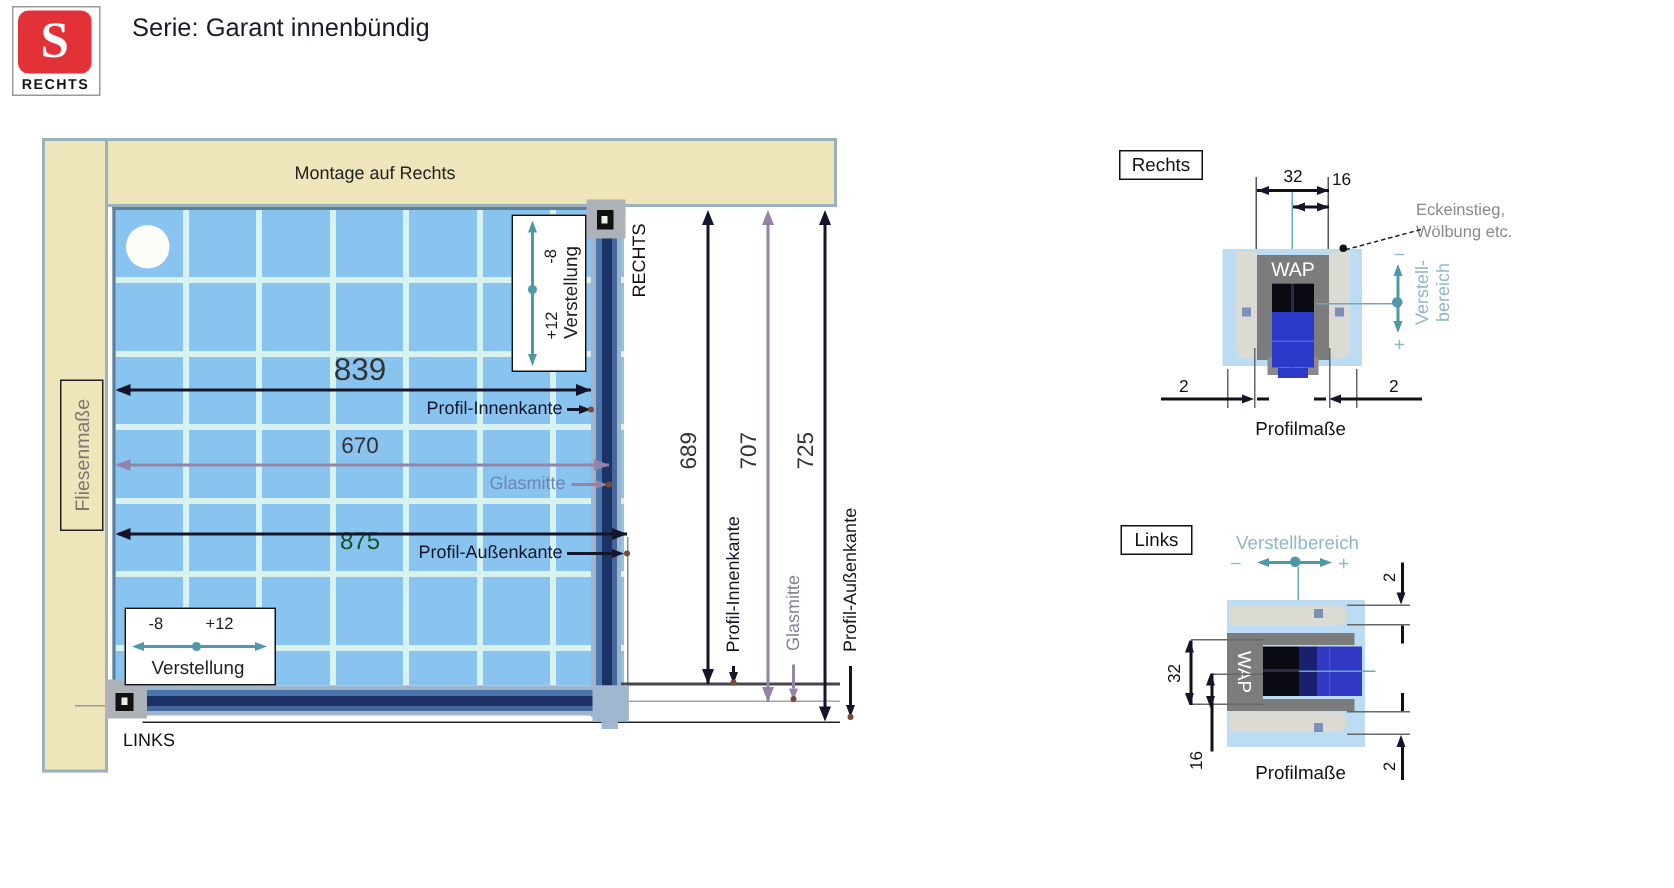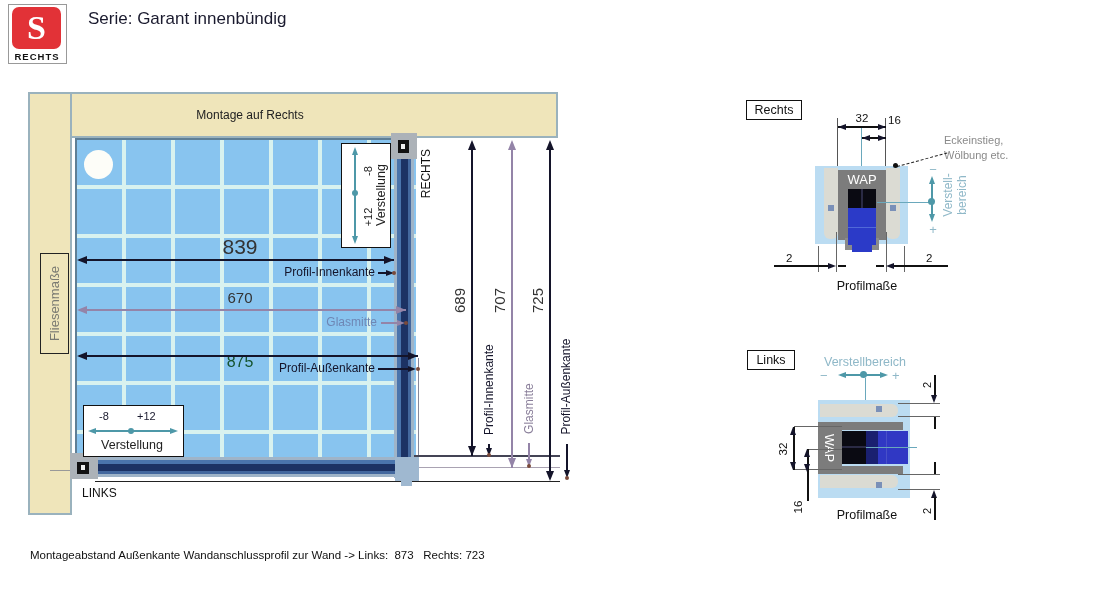--- a/index.html
+++ b/index.html
@@ -301,15 +301,14 @@
   <div class="abs" style="left:898px;top:489px;width:42px;height:1px;background:#666;"></div>
   <div class="abs" style="left:934px;top:462px;width:1.5px;height:12px;background:#111;"></div>
   <div class="tri sm u" style="left:931px;top:490px;"></div>
   <div class="abs" style="left:934px;top:497px;width:1.5px;height:23px;background:#111;"></div>
   <div class="abs vtext" style="left:921px;top:502px;width:13px;height:18px;font-size:11px;color:#111;">
       <span>2</span>
     </div>
 
   <div class="abs ctr" style="left:828px;top:508px;width:78px;height:14px;font-size:12.5px;color:#111;">Profilmaße</div>
 
-  <div class="abs" style="left:30px;top:549px;font-size:11.5px;color:#111;white-space:pre;">Montageabstand Außenkante Wandanschlussprofil zur Wand -&gt; Links:  873   Rechts: 723</div>
 
 </div>
 
 </body></html>

